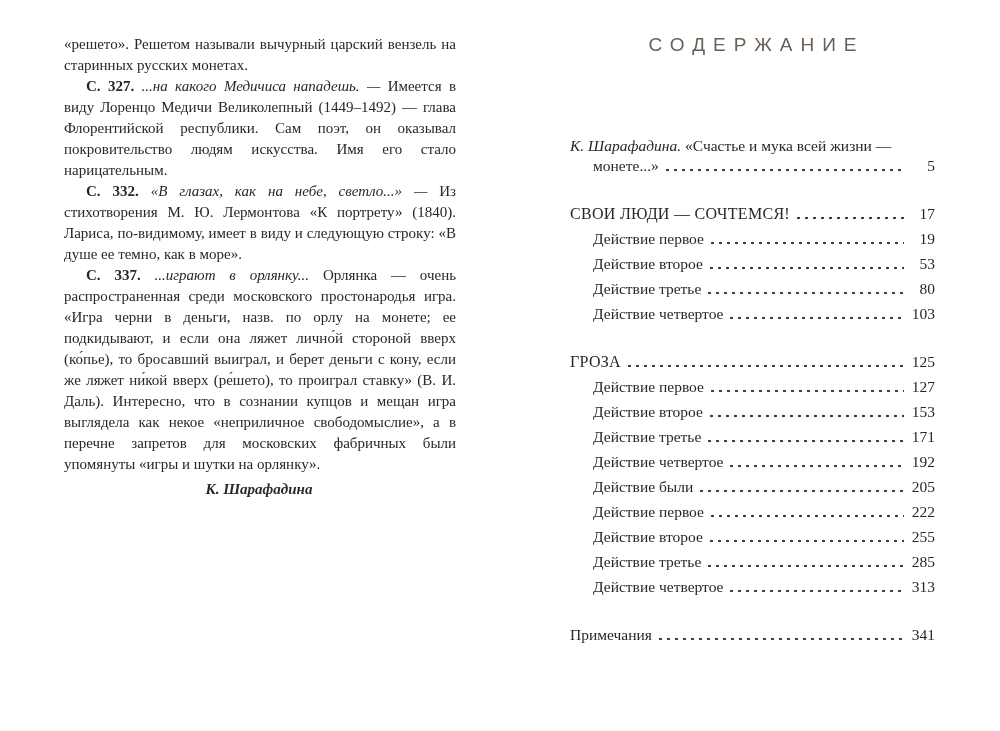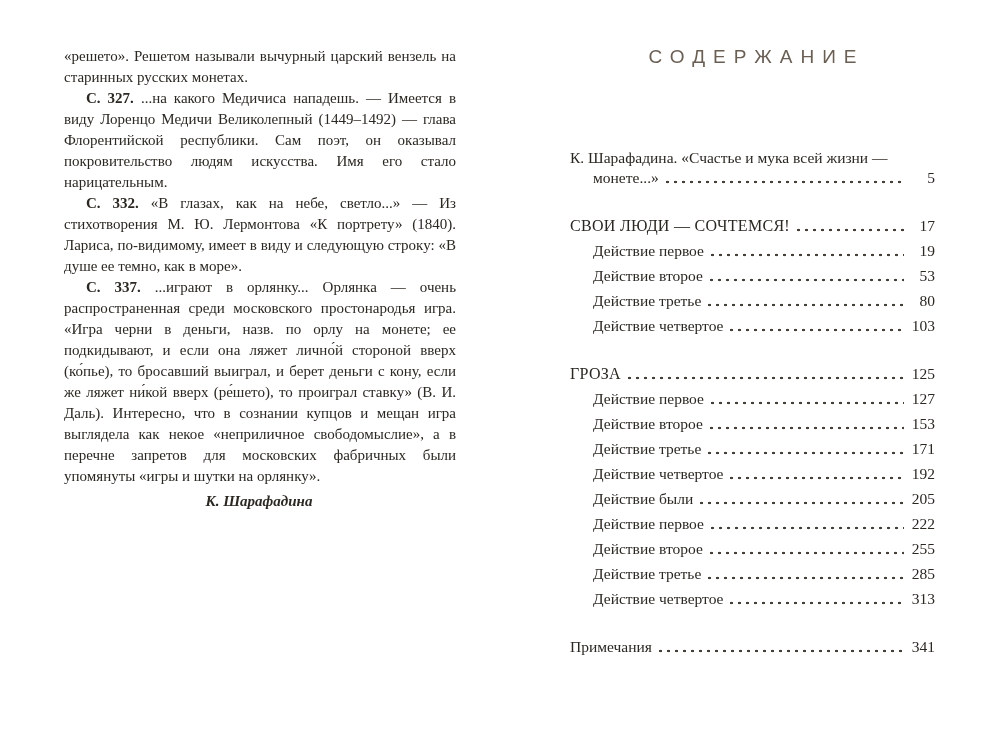--- a/index.html
+++ b/index.html
@@ -6,42 +6,42 @@
   body {
     width: 1000px; height: 731px;
     background: #ffffff;
     position: relative;
     overflow: hidden;
     font-family: "Liberation Serif", serif;
     color: #2b2722;
   }
   
   .page-left {
-    position: absolute; left: 64px; top: 46px; width: 392px;
+    position: absolute; left: 64px; top: 34px; width: 392px;
   }
   .para {
     margin: 0;
     text-align: justify;
     font-size: 15px;
     line-height: 21px;
   }
   .para.indent { text-indent: 22px; }
   .bold { font-weight: bold; }
-  .italic { }
+  .italic { font-style: italic; }
   .signature {
     margin-top: 6px;
     text-align: center;
     font-style: italic;
     font-size: 15px;
     padding-right: 2px;
     font-weight: bold;
   }
   
   .page-right {
-    position: absolute; left: 570px; top: 44px; width: 365px;
+    position: absolute; left: 570px; top: 32px; width: 365px;
   }
   .toc-title {
     margin: 0 0 78px 0;
     text-align: center;
     font-family: "Liberation Sans", sans-serif;
     font-weight: 400;
     font-size: 19px;
     line-height: 26px;
     letter-spacing: 8px;
     text-indent: 8px;

